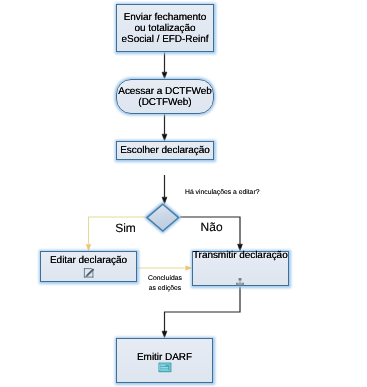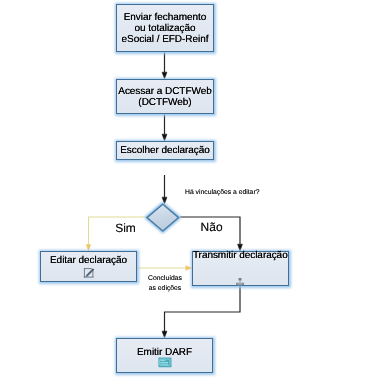--- a/index.html
+++ b/index.html
@@ -51,21 +51,21 @@
       <polygon points="185.6,265.7 185.6,270.3 191.9,268"></polygon>
     </g>
   </svg>
 
   <div class="node box" id="n-enviar" style="left:116px;top:3.6px;width:98px;height:48.4px;justify-content:flex-start;padding-top:7.2px;">
     <span class="lbl">Enviar fechamento</span>
     <span class="lbl">ou totalização</span>
     <span class="lbl">eSocial / EFD-Reinf</span>
   </div>
 
-  <div class="node box" id="n-acessar" style="left:116px;top:79.2px;width:98px;height:34.6px;justify-content:flex-start;padding-top:5.5px;">
+  <div class="node box" id="n-acessar" style="left:116px;top:79.2px;width:98px;height:34.6px;justify-content:flex-start;padding-top:5.5px;border-radius:15px;">
     <span class="lbl">Acessar a DCTFWeb</span>
     <span class="lbl">(DCTFWeb)</span>
   </div>
 
   <div class="node box" id="n-escolher" style="left:116px;top:141.3px;width:98px;height:19px;">
     <span class="lbl">Escolher declaração</span>
   </div>
 
   <div class="node box" id="n-editar" style="left:40.3px;top:251.3px;width:96.4px;height:31px;">
     <span class="lbl">Editar declaração</span>
@@ -85,21 +85,21 @@
       <svg width="12" height="12" viewBox="0 0 12 12">
         <path d="M4.6,3.1 L7.4,3.1 L7.4,5.5 L4.6,5.5 Z" fill="#6d7880"></path>
         <path d="M5.5,5.2 L6.5,5.2 L6.5,8.3 L5.5,8.3 Z" fill="#8d979f"></path>
         <path d="M2.2,7.8 L9.8,7.8 L9.8,10.2 L2.2,10.2 Z" fill="#9aa3ab"></path>
         <path d="M2.2,7.8 L3.4,7.8 L3.4,10.2 L2.2,10.2 Z" fill="#737f88"></path>
         <path d="M8.6,7.8 L9.8,7.8 L9.8,10.2 L8.6,10.2 Z" fill="#737f88"></path>
       </svg>
     </span>
   </div>
 
-  <div class="node box" id="n-emitir" style="left:116px;top:338px;width:97px;height:35px;padding-top:4px;">
+  <div class="node box" id="n-emitir" style="left:116px;top:338px;width:97px;height:45px;padding-top:4px;">
     <span class="lbl">Emitir DARF</span>
     <span class="icon-wrap">
       <svg width="14" height="11" viewBox="0 0 14 11">
         <rect x="0.4" y="0.6" width="13.1" height="9.6" rx="0.8" fill="#4ea7b6"></rect>
         <rect x="1.7" y="2.1" width="10.2" height="6.3" rx="0.3" fill="none" stroke="#86d9e4" stroke-width="0.85"></rect>
         <path d="M2.4,3.3 L7.4,3.3" stroke="#9ae2ec" stroke-width="1.1" fill="none"></path>
         <path d="M2.4,5.4 L10.0,5.4" stroke="#9ae2ec" stroke-width="1.0" fill="none"></path>
         <path d="M2.4,7.1 L10.0,7.1" stroke="#9ae2ec" stroke-width="1.0" fill="none"></path>
       </svg>
     </span>

